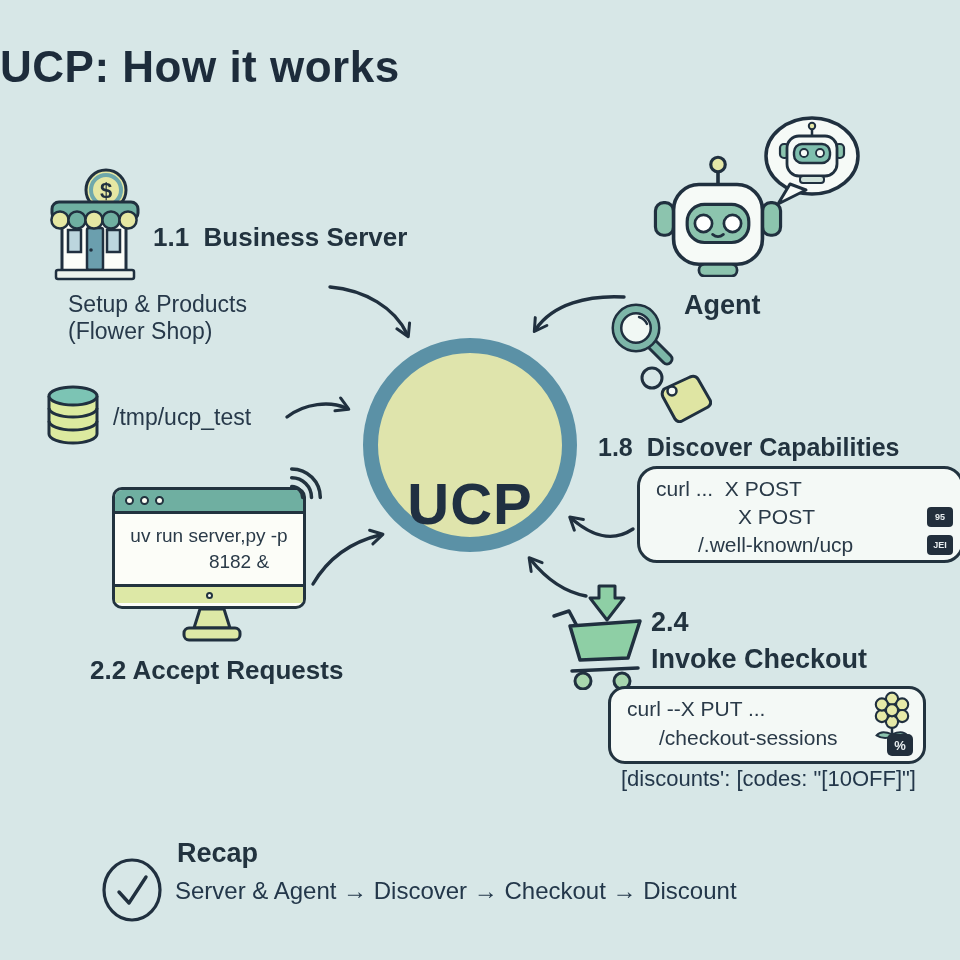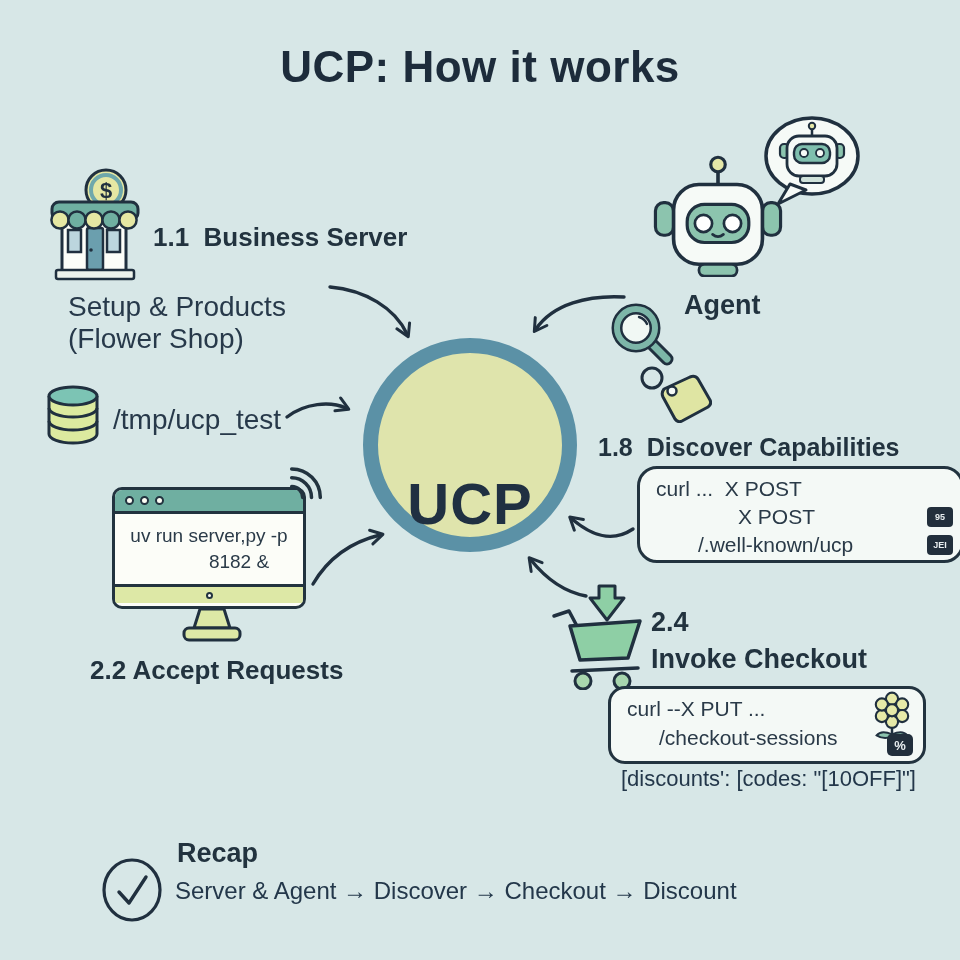--- a/index.html
+++ b/index.html
@@ -1,22 +1,22 @@
 <!DOCTYPE html>
 <html><head>
 <meta charset="utf-8">
 <style>
   * { margin:0; padding:0; box-sizing:border-box; }
   body { width:960px; height:960px; font-family:"Liberation Sans", sans-serif; }
   .canvas { position:relative; width:960px; height:960px; background:#d7e7e7; overflow:hidden; color:#20303f; }
   .abs { position:absolute; }
   .pre { white-space:pre; }
-  .title { top:42px; left:0; width:960px; text-align:center; font-size:44px; font-weight:bold; color:#1d2c3b; letter-spacing:.5px; }
+  .title { top:42px; left:0; width:960px; text-align:left; font-size:44px; font-weight:bold; color:#1d2c3b; letter-spacing:.5px; }
   .h-step { font-size:26px; font-weight:bold; color:#22333f; }
-  .body-text { font-size:28px; color:#27394a; }
+  .body-text { font-size:23px; color:#27394a; }
   
   .ucp-circle { left:363px; top:338px; width:214px; height:214px; border-radius:50%; background:#dfe4ac; border:15px solid #5b91a6; display:flex; align-items:flex-end; justify-content:center; }
   .ucp-circle span { font-size:58px; font-weight:bold; color:#203042; letter-spacing:1px; }
   
   .monitor-frame { left:112px; top:487px; width:194px; height:122px; border:3.5px solid #22333f; border-radius:10px; background:#fcfdf8; overflow:hidden; }
   .monitor-top { height:24px; background:#6fafa1; border-bottom:3px solid #22333f; display:flex; align-items:center; gap:6px; padding-left:10px; }
   .mdot { width:9px; height:9px; border-radius:50%; border:2.5px solid #22333f; background:#fdfdf4; }
   .monitor-screen { height:70px; display:flex; flex-direction:column; justify-content:center; }
   .term-line { font-size:19px; color:#2a3a48; text-align:center; line-height:1.35; }
   .term-line.l2 { padding-left:60px; }

